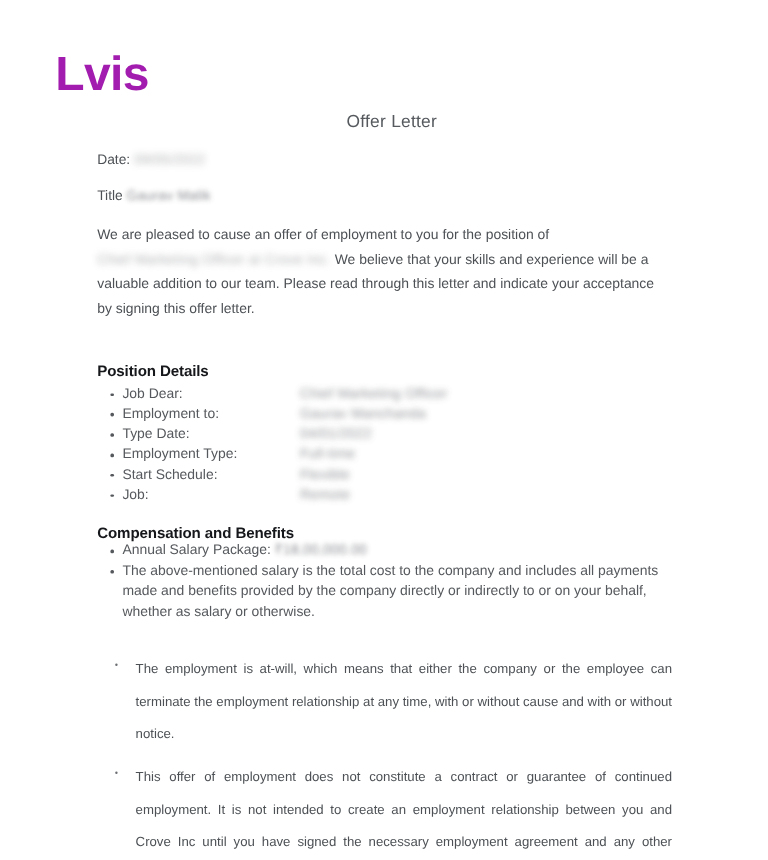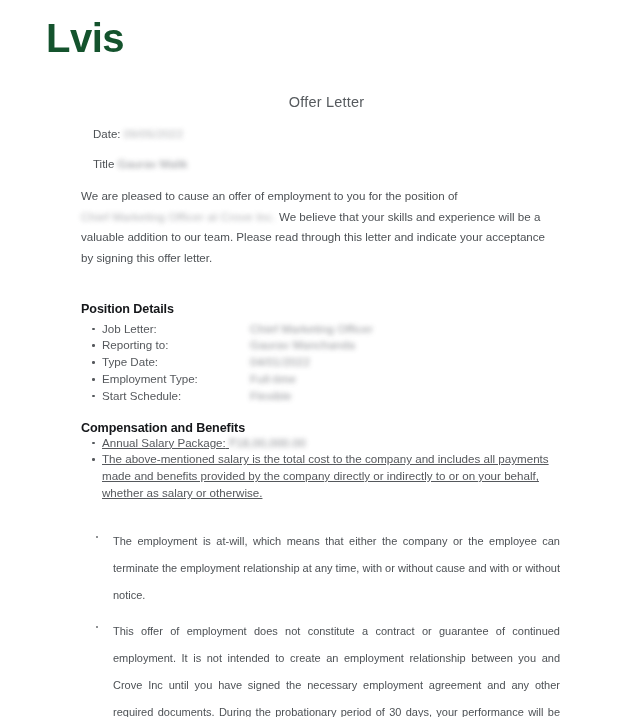--- a/index.html
+++ b/index.html
@@ -20,26 +20,26 @@
   .page {
     position: absolute;
     inset: 0;
     background: #ffffff;
   }
 
   
   .logo {
     position: absolute;
     left: 46px;
-    top: 16px;
+    top: 40px;
     font-size: 40px;
     line-height: 44px;
     font-weight: 700;
     letter-spacing: -0.5px;
-    color: #14532d;
+    color: #a21caf;
     font-family: "Liberation Sans", sans-serif;
   }
 
   
   .doc-title {
     position: absolute;
     left: 13px;
     right: 0;
     top: 92px;
     text-align: center;
@@ -56,21 +56,20 @@
     top: 126px;
     width: 480px;
   }
 
   .meta-line {
     font-size: 11.5px;
     line-height: 16px;
     color: #4d5155;
     margin-bottom: 14px;
     white-space: nowrap;
-    margin-left: 12px;
   }
   .meta-line .lbl { color: #4d5155; }
 
   
   .redacted {
     display: inline-block;
     vertical-align: baseline;
     color: #7d7f84;
     filter: blur(2.6px);
     opacity: 0.85;
@@ -131,21 +130,20 @@
     margin: 0;
     padding: 0;
   }
   ul.note-list > li {
     position: relative;
     padding-left: 21px;
     font-size: 11.6px;
     line-height: 16.8px;
     color: #55585c;
     width: 459px;
-    text-decoration: underline;
   }
   ul.note-list > li::before {
     content: "";
     position: absolute;
     left: 11px;
     top: 7px;
     width: 2.6px;
     height: 2.6px;
     border-radius: 50%;
     background: #55585c;
@@ -207,33 +205,36 @@
       <span>We are pleased to cause an offer of employment to you for the position of</span>
       <span class="redacted light">Chief Marketing Officer at Crove Inc.</span>
       <span>We believe that your skills and experience will be a valuable addition to our team. Please read through this letter and indicate your acceptance by signing this offer letter.</span>
     </p>
 
     <div class="block-gap-1"></div>
 
     <h2 class="sec-h">Position Details</h2>
     <ul class="kv-list">
       <li>
-        <span class="kv-label">Job Letter:</span><span class="redacted">Chief Marketing Officer</span>
-      </li>
-      <li>
-        <span class="kv-label">Reporting to:</span><span class="redacted">Gaurav Manchanda</span>
+        <span class="kv-label">Job Dear:</span><span class="redacted">Chief Marketing Officer</span>
+      </li>
+      <li>
+        <span class="kv-label">Employment to:</span><span class="redacted">Gaurav Manchanda</span>
       </li>
       <li>
         <span class="kv-label">Type Date:</span><span class="redacted">04/01/2022</span>
       </li>
       <li>
         <span class="kv-label">Employment Type:</span><span class="redacted">Full-time</span>
       </li>
       <li>
         <span class="kv-label">Start Schedule:</span><span class="redacted">Flexible</span>
+      </li>
+      <li>
+        <span class="kv-label">Job:</span><span class="redacted">Remote</span>
       </li>
     </ul>
 
     <div class="block-gap-2"></div>
 
     <h2 class="sec-h">Compensation and Benefits</h2>
     <ul class="note-list">
       <li>
         <span>Annual Salary Package:</span>
         <span class="redacted strong">₹18,00,000.00</span>

